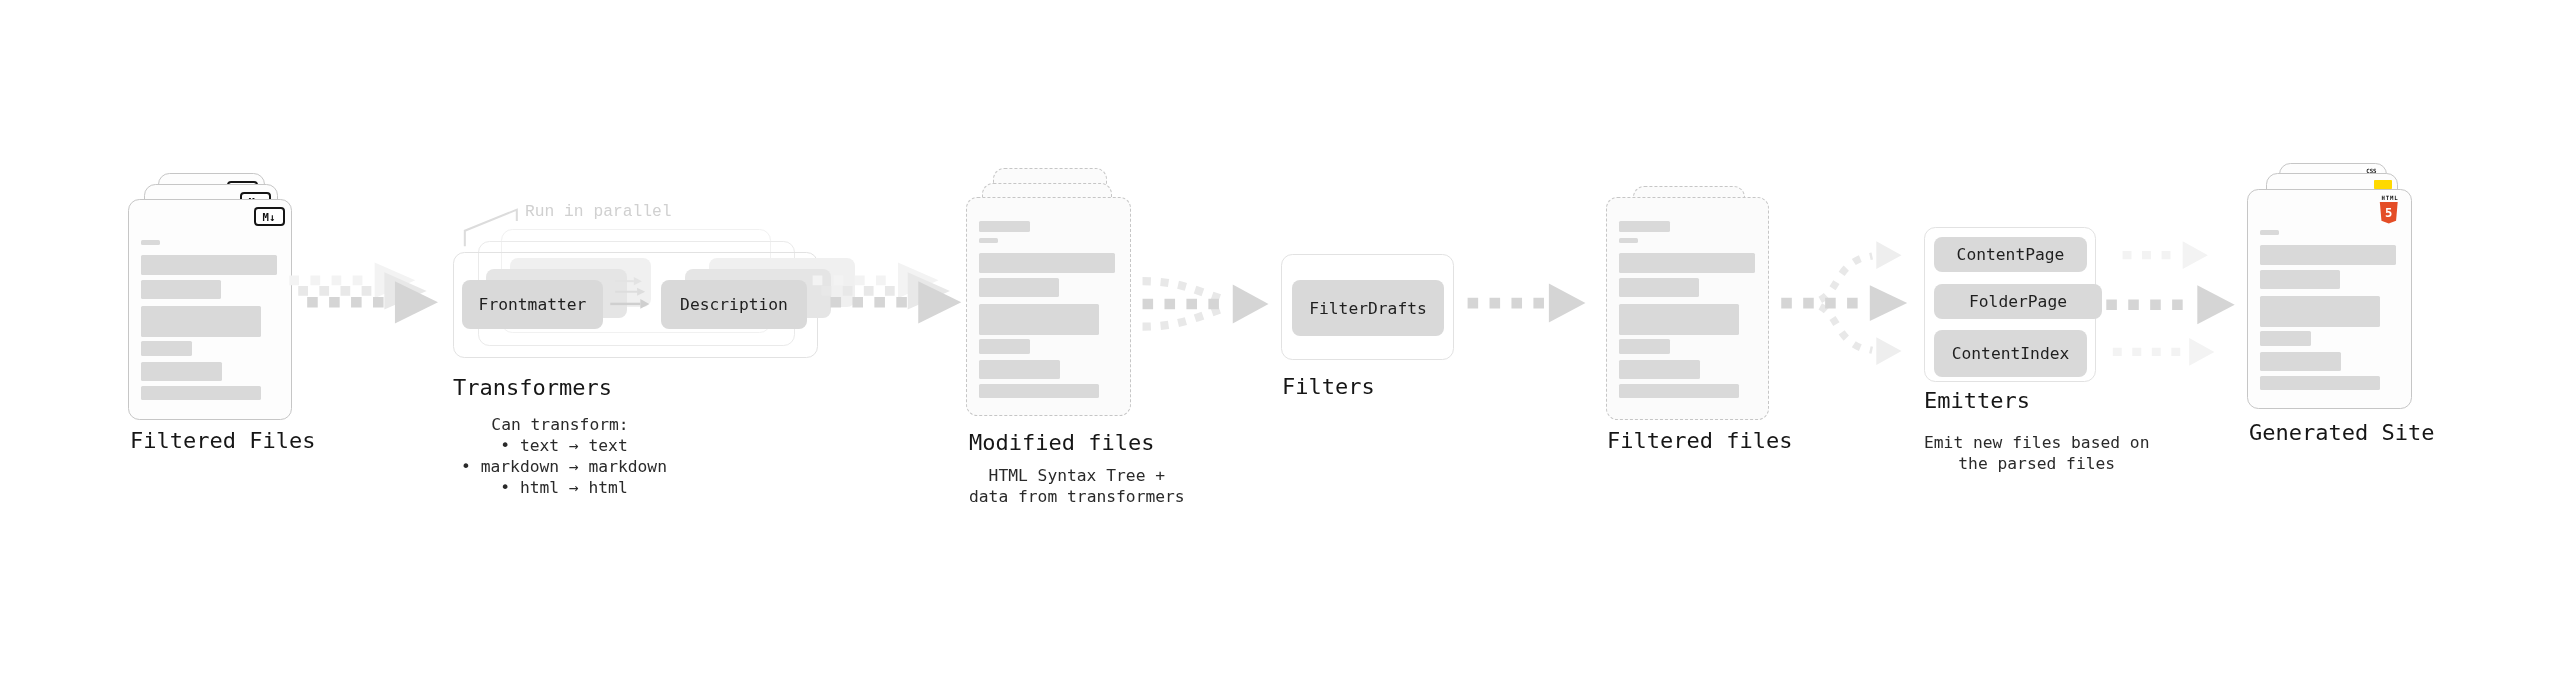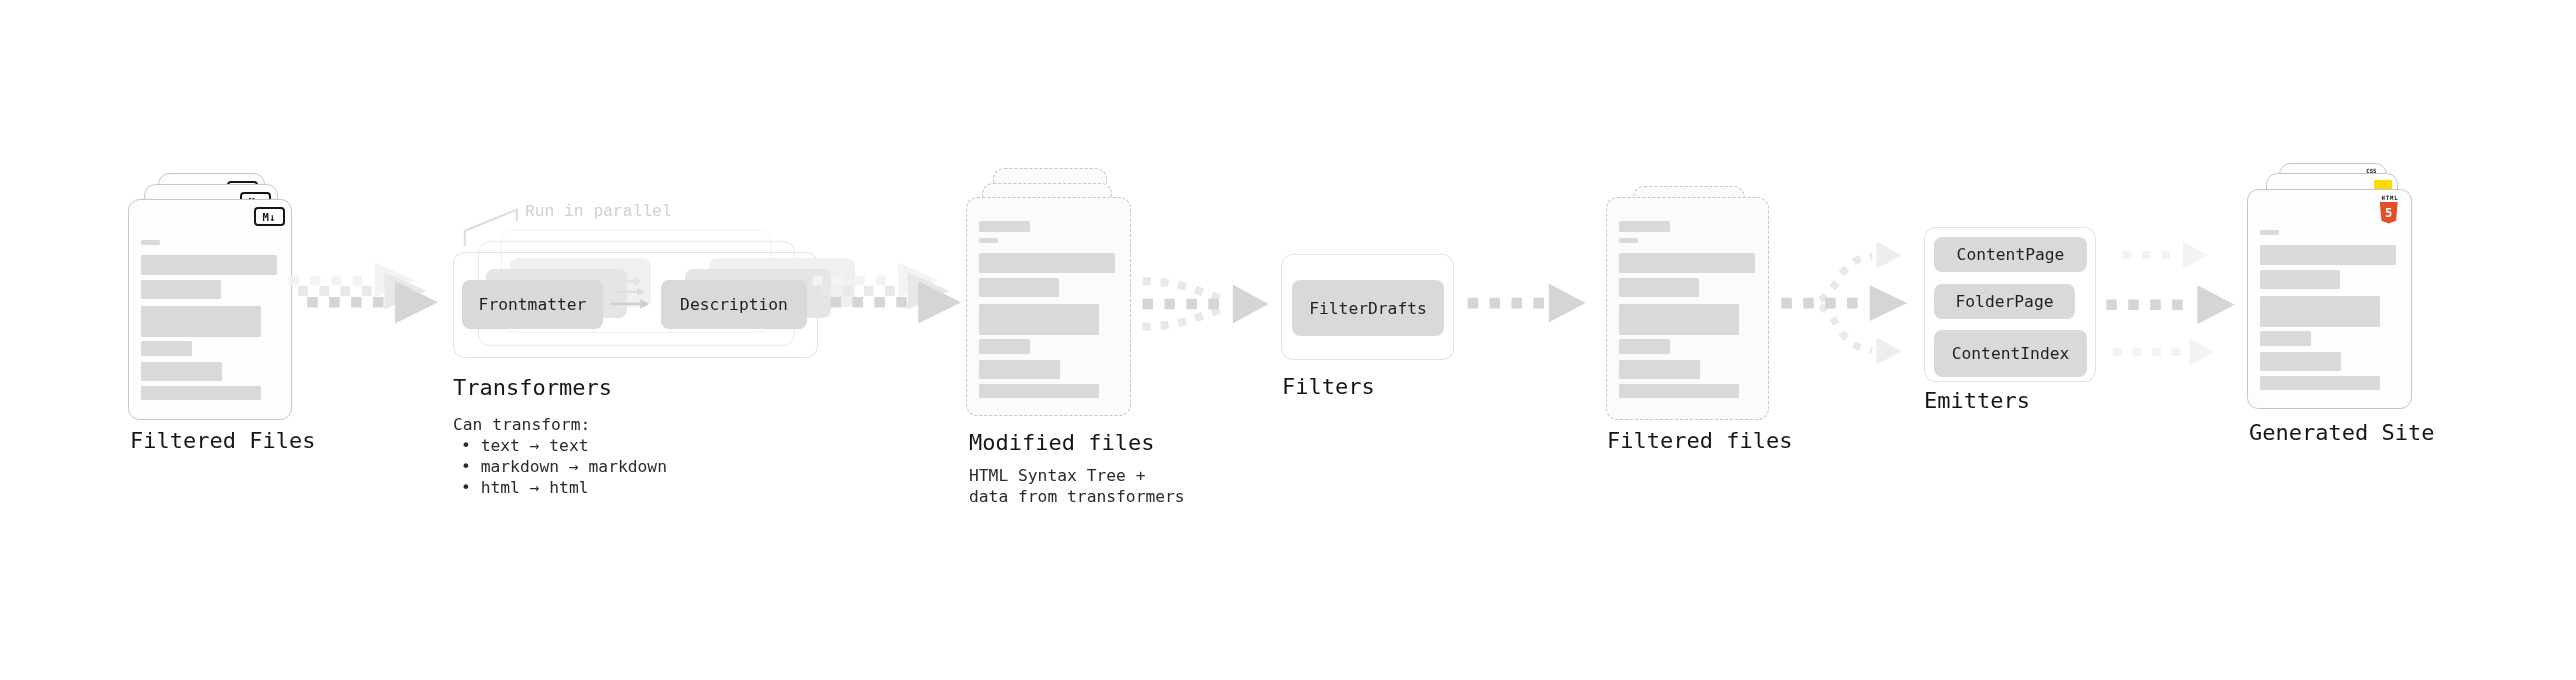--- a/index.html
+++ b/index.html
@@ -26,21 +26,21 @@
   .obox.g1{border-color:#eaeaea}
   .obox.g2{border-color:#f1f1f1}
   .btn{position:absolute;background:var(--button_bg,#d9d9d9);border-radius:8.1px;
        display:flex;align-items:center;justify-content:center;
        font-size:16.3px;color:#1f1f1f;box-sizing:border-box;white-space:nowrap;}
   .gbtn{position:absolute;border-radius:8.1px;}
   .gbtn.g1{background:#e5e5e5}
   .gbtn.g2{background:#f0f0f0}
   .title{position:absolute;font-size:22px;color:var(--ink,#161616);white-space:nowrap;}
   .desc{position:absolute;font-size:16.3px;color:var(--body_text,#2a2a2a);
-        line-height:21px;white-space:nowrap;}
+        line-height:21px;white-space:nowrap;text-align:center;}
   .desc .ind{padding-left:8.1px;}
   .note{position:absolute;font-size:16.3px;color:var(--note,#d0d0d0);white-space:nowrap;font-family:Liberation Mono, monospace;}
   .jsbadge{position:absolute;right:4.9px;top:5.7px;width:18px;height:9.8px;
            background:var(--js_yellow,#ffd900);border-radius:0.8px;}
   .cssbadge{position:absolute;right:4.9px;top:4.1px;width:19.5px;height:9px;background:#fff;
             font-size:5.7px;font-weight:bold;color:#111;text-align:center;line-height:7.3px;
             border-bottom:2px solid var(--css_blue,#2160ff);box-sizing:content-box;}
   .html5wrap{position:absolute;right:10.6px;top:4.9px;width:21px;text-align:center;}
   .h5label{font-size:5.7px;font-weight:bold;letter-spacing:0.8px;color:#111;line-height:7.3px;}
   svg{display:block;}
@@ -122,23 +122,27 @@
       <i></i>
       <i></i>
       <i></i>
       <i></i>
       <i></i>
     </div>
   <div class="title" style="left:1607px;top:428px">Filtered files</div>
 
   <div class="obox" style="left:1924px;top:227px;width:172px;height:155px"></div>
   <div class="btn" style="left:1934px;top:237px;width:153px;height:35px">ContentPage</div>
-  <div class="btn" style="left:1934px;top:284px;width:141px;height:35px">FolderPage</div>
+  <div class="btn" style="left:1934px;top:284px;width:168px;height:35px">FolderPage</div>
   <div class="btn" style="left:1934px;top:330px;width:153px;height:47px">ContentIndex</div>
   <div class="title" style="left:1924px;top:388px">Emitters</div>
+  <div class="desc" style="left:1924px;top:432px">
+    <div>Emit new files based on</div>
+    <div>the parsed files</div>
+  </div>
 
   <div class="card" style="left:2279px;top:163px;width:108px;height:57px">
     <div class="cssbadge">CSS</div>
   </div>
   <div class="card" style="left:2266px;top:173px;width:132px;height:65px">
     <div class="jsbadge"></div>
   </div>
   <div class="card bars" style="left:2247px;top:189px;width:165px;height:220px">
     <div class="html5wrap">
       <div class="h5label">HTML</div>

